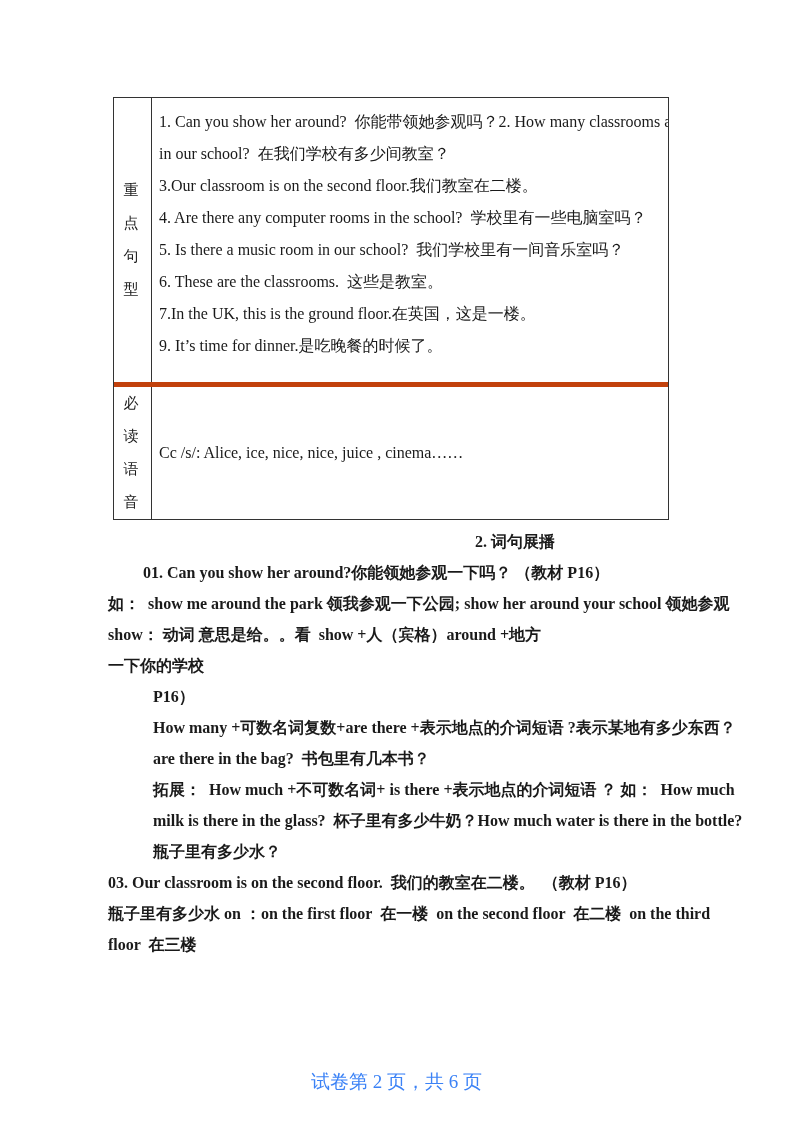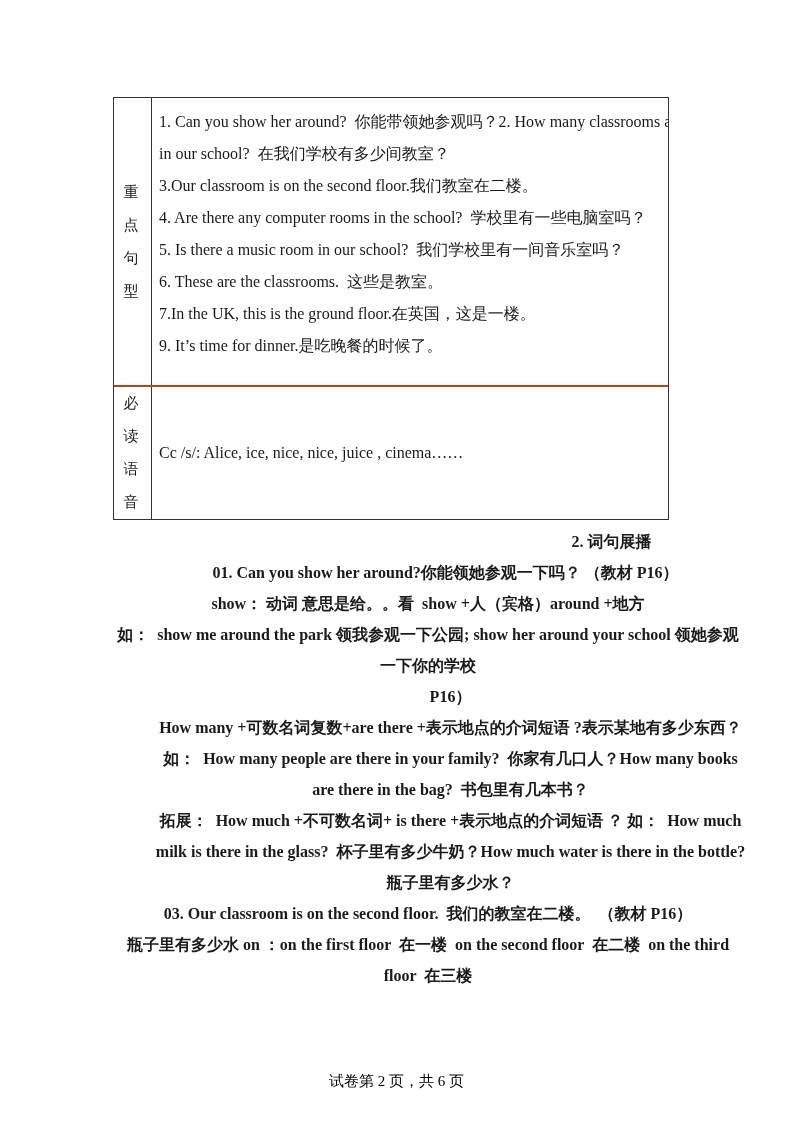--- a/index.html
+++ b/index.html
@@ -21,21 +21,21 @@
     left: 113px;
     top: 97px;
     width: 556px;
     height: 423px;
     border: 1px solid #333;
     display: flex;
     flex-direction: column;
   }
   .trow { display: flex; width: 100%; }
   .trow-1 { height: 289px; }
-  .trow-2 { flex: 1; border-top: 2px solid #c2410c; }
+  .trow-2 { flex: 1; border-top: 5px solid #c2410c; }
   .lcell {
     width: 38px;
     border-right: 1px solid #333;
     display: flex;
     align-items: center;
     justify-content: center;
     flex-shrink: 0;
   }
   .lstack {
     width: 18px;
@@ -46,33 +46,33 @@
   .ccell { flex: 1; padding: 8px 4px 0 7px; overflow: hidden; }
   .ccell-mid { display: flex; flex-direction: column; justify-content: center; padding-top: 0; }
   .tbl .line { line-height: 32px; height: 32px; white-space: pre; }
   
   .bodytxt {
     position: absolute;
     left: 108px;
     top: 526px;
     width: 640px;
   }
-  .bodytxt .line { line-height: 31px; height: 31px; white-space: pre; text-align: center; }
+  .bodytxt .line { line-height: 31px; height: 31px; white-space: pre; }
   .b { font-weight: bold; }
   .r { font-weight: bold; }
   
   .pfooter {
     position: absolute;
     top: 1066px;
     left: 0;
     width: 100%;
     text-align: center;
-    font-size: 15px;
+    font-size: 19px;
     line-height: 31px;
-    color: #000000;
+    color: #3b82f6;
   }
 </style>
 </head>
 <body>
 
 <div class="page">
 
   <div class="tbl">
     <div class="trow trow-1">
       <div class="lcell">
@@ -95,26 +95,25 @@
       </div>
       <div class="ccell ccell-mid">
           <div class="line">Cc /s/: Alice, ice, nice, nice, juice , cinema……</div>
         </div>
     </div>
   </div>
 
   <div class="bodytxt">
       <div class="line" style="padding-left: 367px;"><span class="b">2. 词句展播</span></div>
       <div class="line" style="padding-left: 35px;"><span class="b">01. Can you show her around?你能领她参观一下吗？ （教材 P16）</span></div>
+      <div class="line"><span class="b">如：  show me around the park 领我参观一下公园; show her around your school 领她参观</span></div>
       <div class="line"><span class="b">show： 动词 意思是给。。看  show +人（宾格）around +地方</span></div>
-      <div class="line"><span class="b">如：  show me around the park 领我参观一下公园; show her around your school 领她参观</span></div>
       <div class="line"><span class="b">一下你的学校</span></div>
       <div class="line" style="padding-left: 45px;"><span class="b">P16）</span></div>
       <div class="line" style="padding-left: 45px;"><span class="b">How many +可数名词复数+are there +表示地点的介词短语 ?表示某地有多少东西？</span></div>
-      <div class="line" style="padding-left: 45px;"><span class="b">如：  How many people are there in your family?  你家有几口人？How many books</span></div>
       <div class="line" style="padding-left: 45px;"><span class="b">are there in the bag?  书包里有几本书？</span></div>
       <div class="line" style="padding-left: 45px;"><span class="b">拓展：  How much +不可数名词+ is there +表示地点的介词短语 ？ 如：  How much</span></div>
       <div class="line" style="padding-left: 45px;"><span class="b">milk is there in the glass?  杯子里有多少牛奶？How much water is there in the bottle?</span></div>
       <div class="line" style="padding-left: 45px;"><span class="b">瓶子里有多少水？</span></div>
       <div class="line"><span class="b">03.</span><span class="r"> Our classroom is on the second floor.  我们的教室在二楼。  </span><span class="b">（教材 P16）</span></div>
       <div class="line"><span class="r">瓶子里有多少水 on ：</span><span class="b">on the first floor  在一楼  on the second floor  在二楼  on the third</span></div>
       <div class="line"><span class="b">floor  在三楼</span></div>
     </div>
 
   <div class="pfooter">

